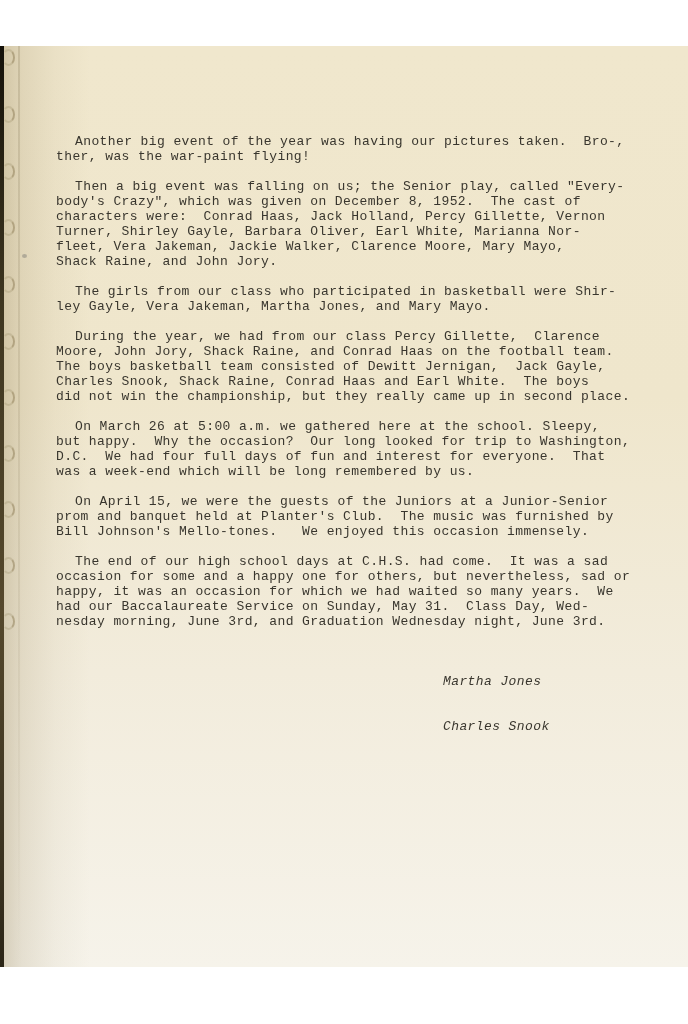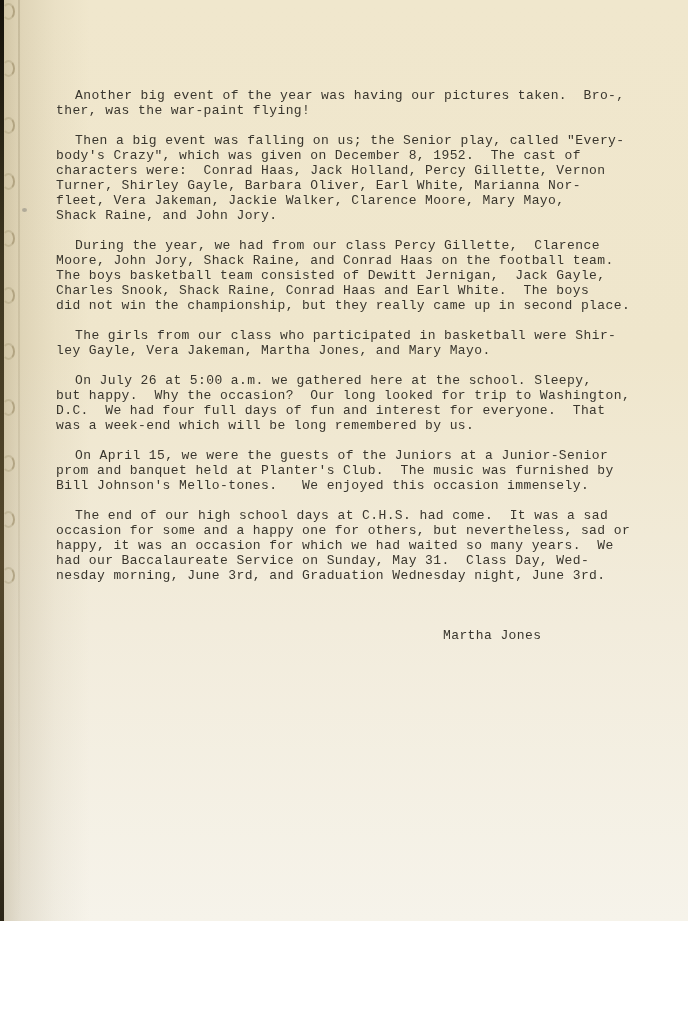--- a/index.html
+++ b/index.html
@@ -13,20 +13,21 @@
   body{
     width:688px;height:1024px;overflow:hidden;
     font-family:"Liberation Mono","DejaVu Sans Mono",monospace;
   }
   .book-page{
     position:relative;width:688px;height:921px;overflow:hidden;
     background:
       linear-gradient(90deg, rgba(125,104,56,.28) 0px, rgba(125,104,56,.14) 22px, rgba(125,104,56,.05) 55px, rgba(0,0,0,0) 90px),
       linear-gradient(180deg, #f0e7cd 0%, #efe6cc 38%, #f2ecdc 68%, #f6f3ea 100%);
     color:var(--ink);
+    margin-top:46px;
   }
   
   .binding-edge{
     position:absolute;left:0;top:0;width:4px;height:1024px;
     background:linear-gradient(180deg,#14110a 0%,#3e3620 25%,#55482c 55%,#3a3220 80%,#1c180e 100%);
   }
   
   .spiral{
     position:absolute;left:2px;width:13px;height:17px;
     border:2px solid rgba(146,130,92,.55);
@@ -46,20 +47,21 @@
   }
   .para{
     margin:0 0 15px 0;
     white-space:pre-wrap;
     text-indent:19px;
   }
   .signature-block{
     margin-top:12px;
     padding-left:387px;
     white-space:pre;
+    font-style:italic;
   }
   
   .cover-corner{position:absolute;left:0;top:1000px;width:292px;height:24px;}
   .cover-teal{
     position:absolute;inset:0;
     background:var(--cover-teal);
     clip-path:polygon(0 8%, 100% 100%, 0 100%);
   }
   .cover-navy{
     position:absolute;inset:0;
@@ -99,42 +101,43 @@
 
   <main class="content">
     <p class="para">Another big event of the year was having our pictures taken.  Bro-,
 ther, was the war-paint flying!</p>
     <p class="para">Then a big event was falling on us; the Senior play, called "Every-
 body's Crazy", which was given on December 8, 1952.  The cast of
 characters were:  Conrad Haas, Jack Holland, Percy Gillette, Vernon
 Turner, Shirley Gayle, Barbara Oliver, Earl White, Marianna Nor-
 fleet, Vera Jakeman, Jackie Walker, Clarence Moore, Mary Mayo,
 Shack Raine, and John Jory.</p>
+    <p class="para">The girls from our class who participated in basketball were Shir-
+ley Gayle, Vera Jakeman, Martha Jones, and Mary Mayo.</p>
     <p class="para">During the year, we had from our class Percy Gillette,  Clarence
 Moore, John Jory, Shack Raine, and Conrad Haas on the football team.
 The boys basketball team consisted of Dewitt Jernigan,  Jack Gayle,
 Charles Snook, Shack Raine, Conrad Haas and Earl White.  The boys
 did not win the championship, but they really came up in second place.</p>
-    <p class="para">The girls from our class who participated in basketball were Shir-
-ley Gayle, Vera Jakeman, Martha Jones, and Mary Mayo.</p>
-    <p class="para">On July 26 at 5:00 a.m. we gathered here at the school. Sleepy,
+    <p class="para">On March 26 at 5:00 a.m. we gathered here at the school. Sleepy,
 but happy.  Why the occasion?  Our long looked for trip to Washington,
 D.C.  We had four full days of fun and interest for everyone.  That
 was a week-end which will be long remembered by us.</p>
     <p class="para">On April 15, we were the guests of the Juniors at a Junior-Senior
 prom and banquet held at Planter's Club.  The music was furnished by
 Bill Johnson's Mello-tones.   We enjoyed this occasion immensely.</p>
     <p class="para">The end of our high school days at C.H.S. had come.  It was a sad
 occasion for some and a happy one for others, but nevertheless, sad or
 happy, it was an occasion for which we had waited so many years.  We
 had our Baccalaureate Service on Sunday, May 31.  Class Day, Wed-
 nesday morning, June 3rd, and Graduation Wednesday night, June 3rd.</p>
 
     <div class="signature-block">
       <div>Martha Jones</div>
+      <div>Charles Snook</div>
     </div>
   </main>
 
   <div class="cover-corner">
     <div class="cover-teal"></div>
     <div class="cover-navy"></div>
   </div>
 
 </div>
 

